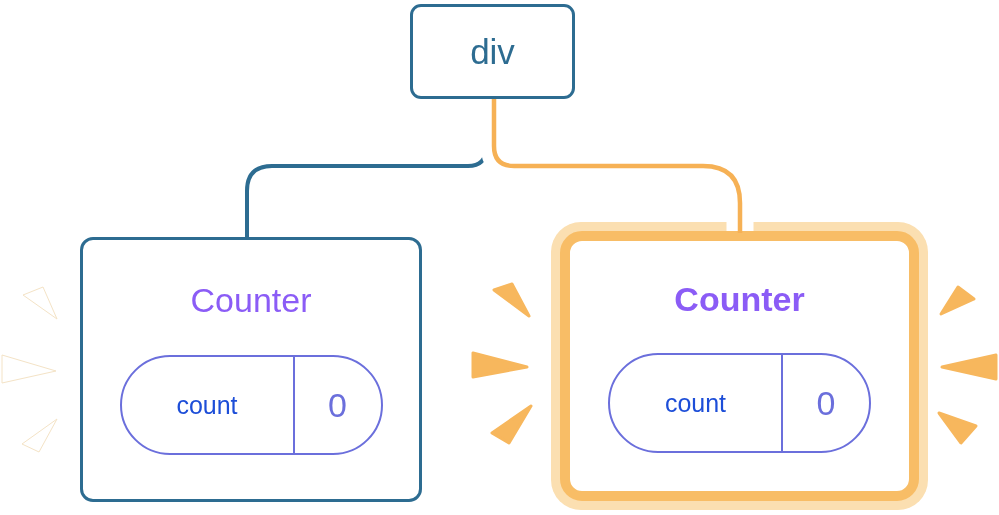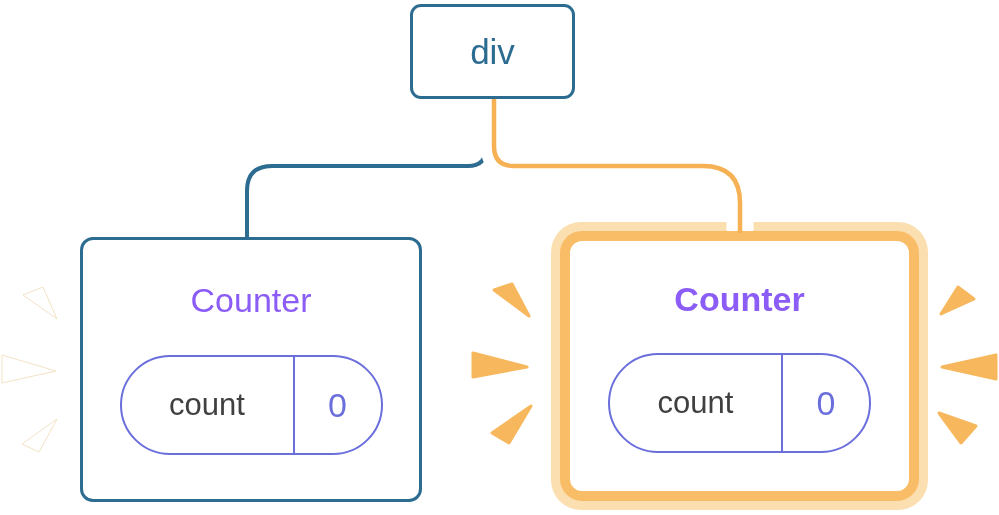--- a/index.html
+++ b/index.html
@@ -105,22 +105,22 @@
     display: flex;
     align-items: stretch;
     background: #ffffff;
   }
   .counter-box-right .state-pill { margin-top: 33px; }
   .state-pill .state-key {
     flex: 1;
     display: flex;
     align-items: center;
     justify-content: center;
-    font-size: 31px;
-    color: #404040;
+    font-size: 25px;
+    color: #1d4ed8;
     border-right: 2.5px solid #6B6FDC;
   }
   .state-pill .state-value {
     width: 86px;
     display: flex;
     align-items: center;
     justify-content: center;
     font-size: 34px;
     color: #6B6FDC;
   }

